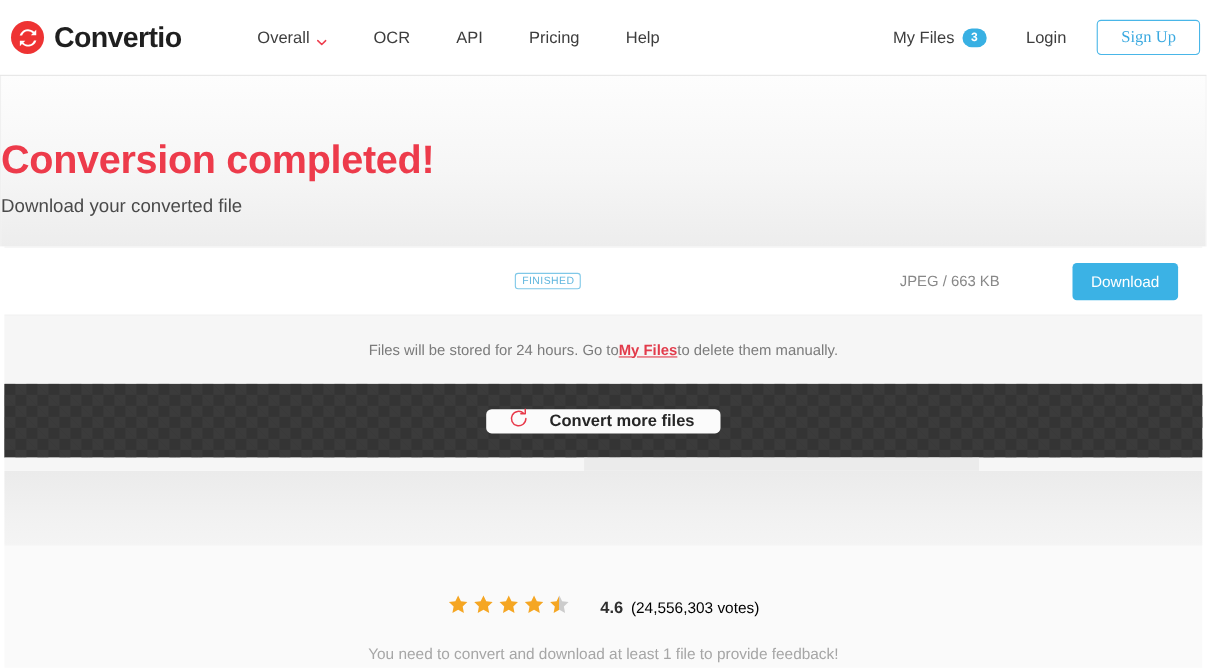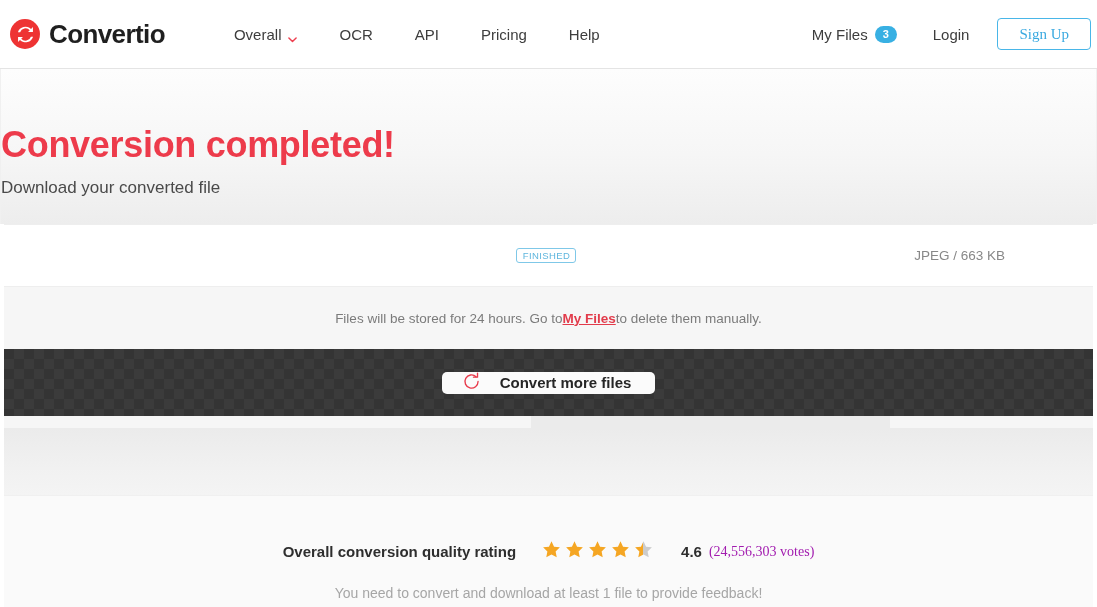--- a/index.html
+++ b/index.html
@@ -335,23 +335,22 @@
 
   .rating-score {
     font-size: 15px;
     font-weight: bold;
     color: #2e2e2e;
     margin-left: 28px;
   }
 
   .rating-votes {
     font-size: 14px;
-    color: #a21caf;
+    color: #000000;
     margin-left: 7px;
-    font-family: Liberation Serif, serif;
   }
 
   .feedback-note {
     margin-top: 22px;
     font-size: 14px;
     color: #a6a6a6;
     text-align: center;
   }
 </style>
 </head>
@@ -402,20 +401,21 @@
   </div>
 
   <div class="file-strip">
 
     <div class="file-status-wrap">
       <span class="status-badge">FINISHED</span>
     </div>
 
     <span class="file-meta">JPEG / 663 KB</span>
 
+    <button class="btn-download">Download</button>
   </div>
 
   <div class="notice">
     <span>Files will be stored for 24 hours. Go to </span>
       <a href="#">My Files</a>
       <span> to delete them manually.</span>
   </div>
 
   <div class="dark-band">
     <button class="btn-convert-more">
@@ -427,21 +427,20 @@
       </span>
       <span>Convert more files</span>
     </button>
   </div>
 
   <div class="after-band"></div>
   <div class="filler"></div>
 
   <div class="rating-section">
     <div class="rating-row">
-      <span class="rating-label">Overall conversion quality rating</span>
 
       <span class="stars">
         <span>
           <svg width="19" height="19" viewBox="0 0 24 24" aria-hidden="true">
             <path d="M12 1.6 15.2 8.4 22.6 9.3 17.2 14.4 18.6 21.8 12 18.2 5.4 21.8 6.8 14.4 1.4 9.3 8.8 8.4z" fill="#f5a623"></path>
           </svg>
         </span>
         <span>
           <svg width="19" height="19" viewBox="0 0 24 24" aria-hidden="true">
             <path d="M12 1.6 15.2 8.4 22.6 9.3 17.2 14.4 18.6 21.8 12 18.2 5.4 21.8 6.8 14.4 1.4 9.3 8.8 8.4z" fill="#f5a623"></path>

